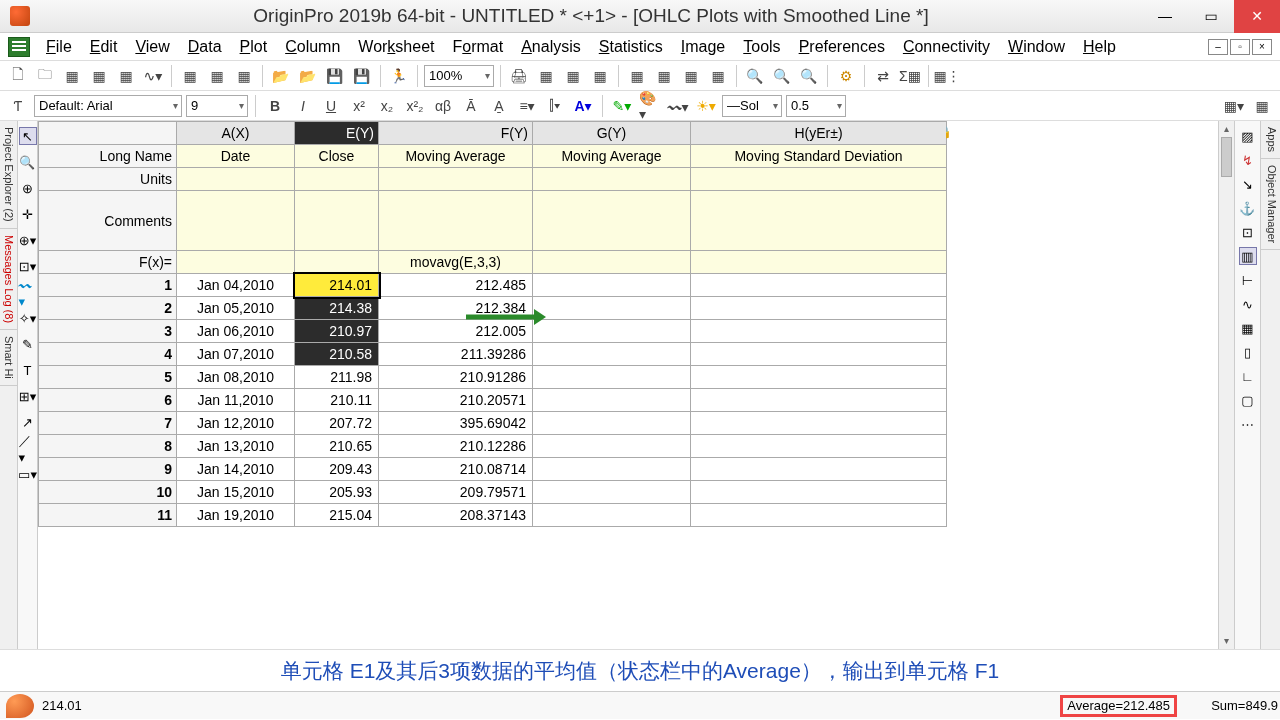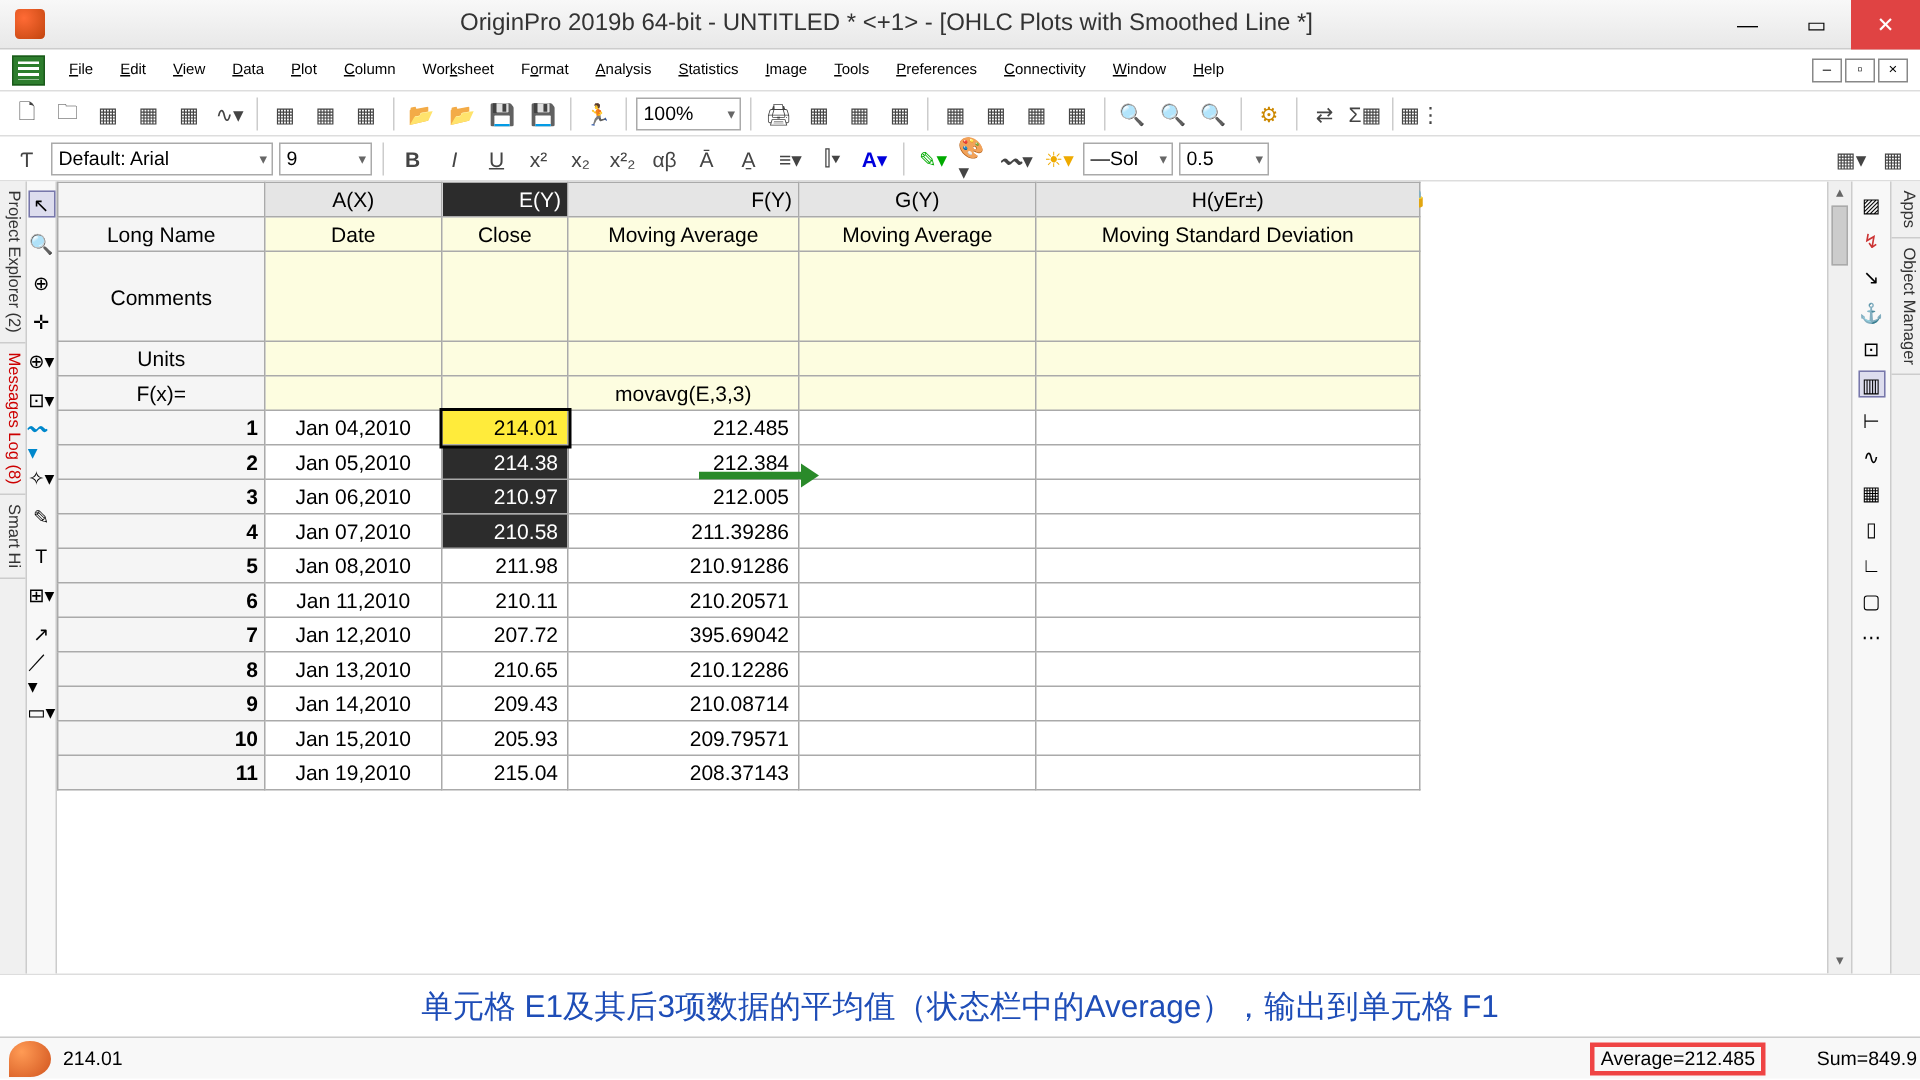--- a/index.html
+++ b/index.html
@@ -1,46 +1,46 @@
 <!DOCTYPE html>
 <html><head>
 <meta charset="utf-8">
 <style>
 * { box-sizing: border-box; margin: 0; padding: 0; }
 body { font-family: Arial, sans-serif; font-size: 12px; width: 1280px; height: 720px; overflow: hidden; background: #fff; }
 .titlebar { height: 33px; background: linear-gradient(#f8f8f8,#e8e8e8); border-bottom: 1px solid #ccc; display: flex; align-items: center; position: relative; }
 .titlebar .icon { width: 20px; height: 20px; margin: 0 10px; background: radial-gradient(circle at 30% 30%, #ff6b35, #c1440e); border-radius: 3px; }
-.titlebar .title { flex: 1; text-align: center; font-size: 16px; color: #333; }
+.titlebar .title { flex: 1; text-align: center; font-size: 19px; color: #333; }
 .winbtns { display: flex; }
 .winbtn { width: 46px; height: 33px; display: flex; align-items: center; justify-content: center; font-size: 14px; }
 .winbtn.close { background: #e04343; color: #fff; }
 .menubar { height: 28px; display: flex; align-items: center; padding: 0 8px; gap: 2px; border-bottom: 1px solid #ddd; position: relative; }
 .menubar .logoicon { width: 22px; height: 20px; background: #2d7d2d; border: 1px solid #1a5a1a; margin-right: 6px; position: relative; }
 .menubar .logoicon::after { content:""; position:absolute; inset:3px; background:repeating-linear-gradient(to bottom,#fff 0 2px,transparent 2px 4px);}
-.menuitem { padding: 4px 8px; font-size: 10px; }
+.menuitem { padding: 4px 8px; font-size: 16px; }
 .menuitem .u { text-decoration: underline; }
 .mdibtns { margin-left: auto; display: flex; gap: 2px; }
 .mdibtn { width: 20px; height: 16px; border: 1px solid #888; font-size: 10px; display:flex;align-items:center;justify-content:center;}
 .toolbar { height: 30px; border-bottom: 1px solid #ddd; display: flex; align-items: center; padding: 0 6px; gap: 3px; }
 .toolbar2 { height: 30px; border-bottom: 1px solid #ddd; display: flex; align-items: center; padding: 0 6px; gap: 4px; }
 .tbtn { width: 24px; height: 24px; border: 1px solid transparent; display: flex; align-items: center; justify-content: center; font-size: 14px; color: #444; }
 .sep { width: 1px; height: 22px; background: #ccc; margin: 0 3px; }
 .combo { height: 22px; border: 1px solid #aaa; background: #fff; padding: 0 16px 0 4px; font-size: 13px; position: relative; display: flex; align-items: center; }
 .combo::after { content: "▾"; position: absolute; right: 3px; font-size: 10px; color: #666; }
 .main { display: flex; height: 528px; }
 .leftpanel { width: 38px; display: flex; }
 .lefttabs { width: 18px; background: #f0f0f0; border-right: 1px solid #ccc; display: flex; flex-direction: column; }
 .vtab { writing-mode: vertical-rl; font-size: 11px; padding: 6px 2px; border-bottom: 1px solid #ccc; color: #333; }
 .vtab.red { color: #c00; }
 .lefttools { width: 20px; background: #f8f8f8; border-right: 1px solid #ccc; display: flex; flex-direction: column; align-items: center; gap: 8px; padding-top: 6px; }
 .ltool { width: 18px; height: 18px; font-size: 13px; display: flex; align-items: center; justify-content: center; }
 .sheet { flex: 1; position: relative; overflow: hidden; }
 .grid { border-collapse: collapse; table-layout: fixed; }
 .grid td, .grid th { border: 1px solid #aaa; height: 23px; font-size: 14px; padding: 0 4px; }
-.rowhdr { width: 138px; text-align: center; background: #f5f5f5; font-weight: normal; padding-right: 6px; }
+.rowhdr { width: 138px; text-align: right; background: #f5f5f5; font-weight: normal; padding-right: 6px; }
 .rownum { width: 138px; text-align: right; background: #f5f5f5; padding-right: 8px; }
 .colhdr { background: #e5e5e5; text-align: center; font-weight: normal; }
 .meta td { background: #fdfde0; }
 .meta .rowhdr { background: #f5f5f5; }
 .col-a { width: 118px; text-align: center; }
 .col-e { width: 84px; text-align: right; }
 .col-f { width: 154px; text-align: right; }
 .col-g { width: 158px; text-align: center; }
 .col-h { width: 256px; text-align: center; }
 .selcol { background: #2c2c2c; color: #fff; }
@@ -225,30 +225,30 @@
             <th class="colhdr col-h" style="position:relative">H(yEr±)</th>
           </tr>
           <tr class="meta">
             <th class="rowhdr">Long Name</th>
             <td class="col-a" style="text-align:center">Date</td>
             <td class="col-e" style="text-align:center">Close</td>
             <td class="col-f" style="text-align:center">Moving Average</td>
             <td class="col-g" style="text-align:center">Moving Average</td>
             <td class="col-h" style="text-align:center">Moving Standard Deviation</td>
           </tr>
-          <tr class="meta" style="height:60px">
-            <th class="rowhdr">Comments</th>
+          <tr class="meta">
+            <th class="rowhdr">Units</th>
             <td class="col-a" style="text-align:center"></td>
             <td class="col-e" style="text-align:center"></td>
             <td class="col-f" style="text-align:center"></td>
             <td class="col-g" style="text-align:center"></td>
             <td class="col-h" style="text-align:center"></td>
           </tr>
-          <tr class="meta">
-            <th class="rowhdr">Units</th>
+          <tr class="meta" style="height:60px">
+            <th class="rowhdr">Comments</th>
             <td class="col-a" style="text-align:center"></td>
             <td class="col-e" style="text-align:center"></td>
             <td class="col-f" style="text-align:center"></td>
             <td class="col-g" style="text-align:center"></td>
             <td class="col-h" style="text-align:center"></td>
           </tr>
           <tr class="meta">
             <th class="rowhdr">F(x)=</th>
             <td class="col-a" style="text-align:center"></td>
             <td class="col-e" style="text-align:center"></td>

